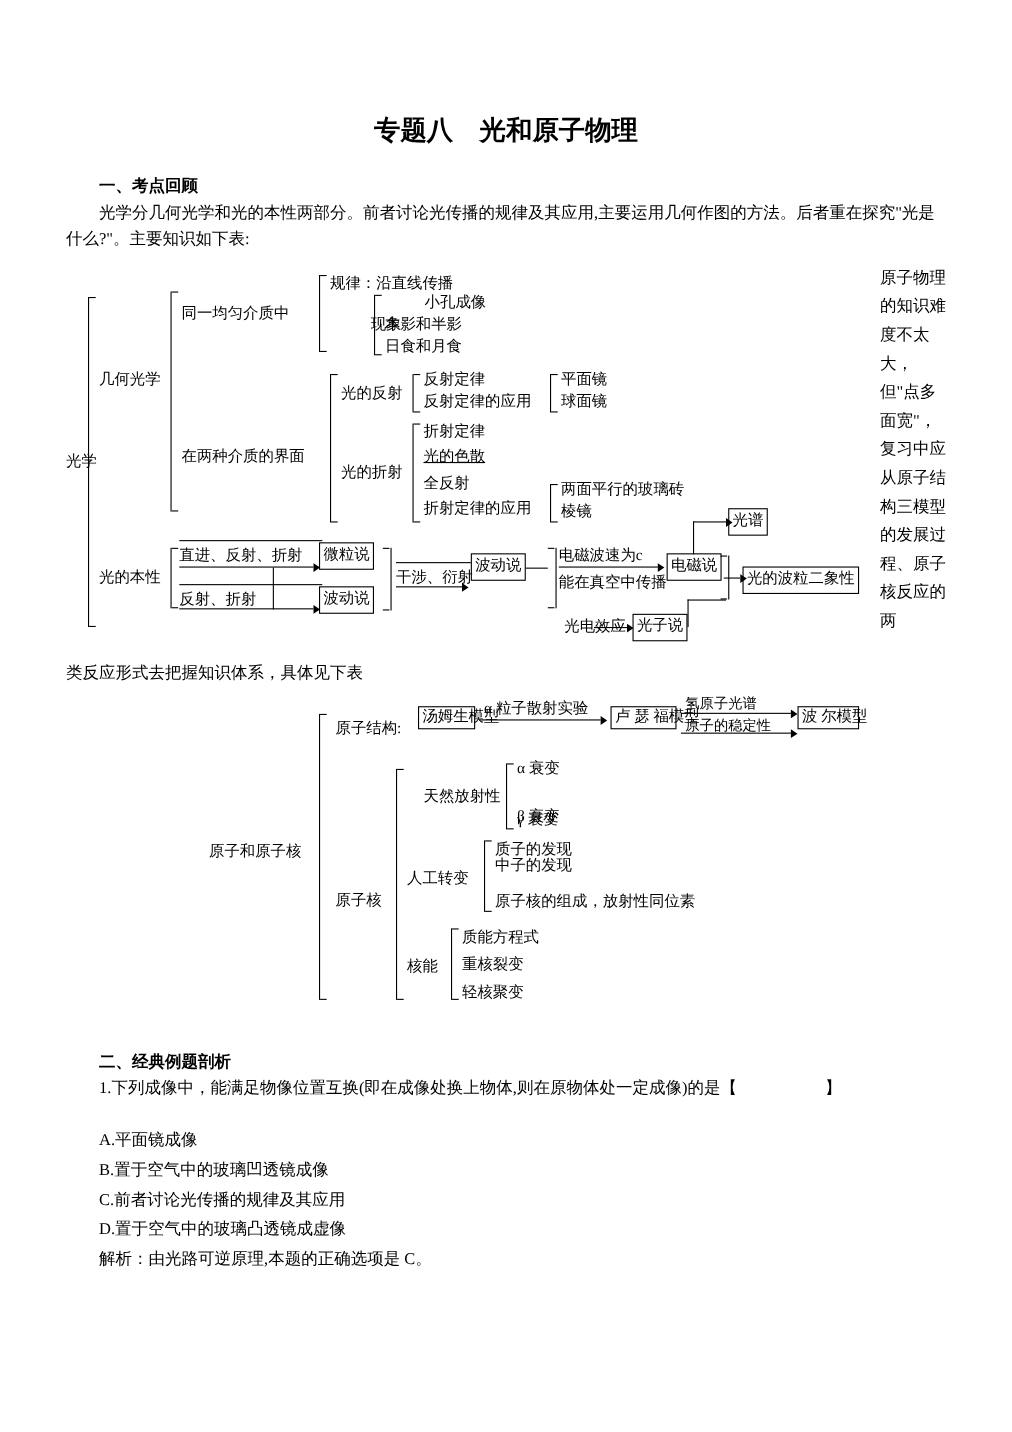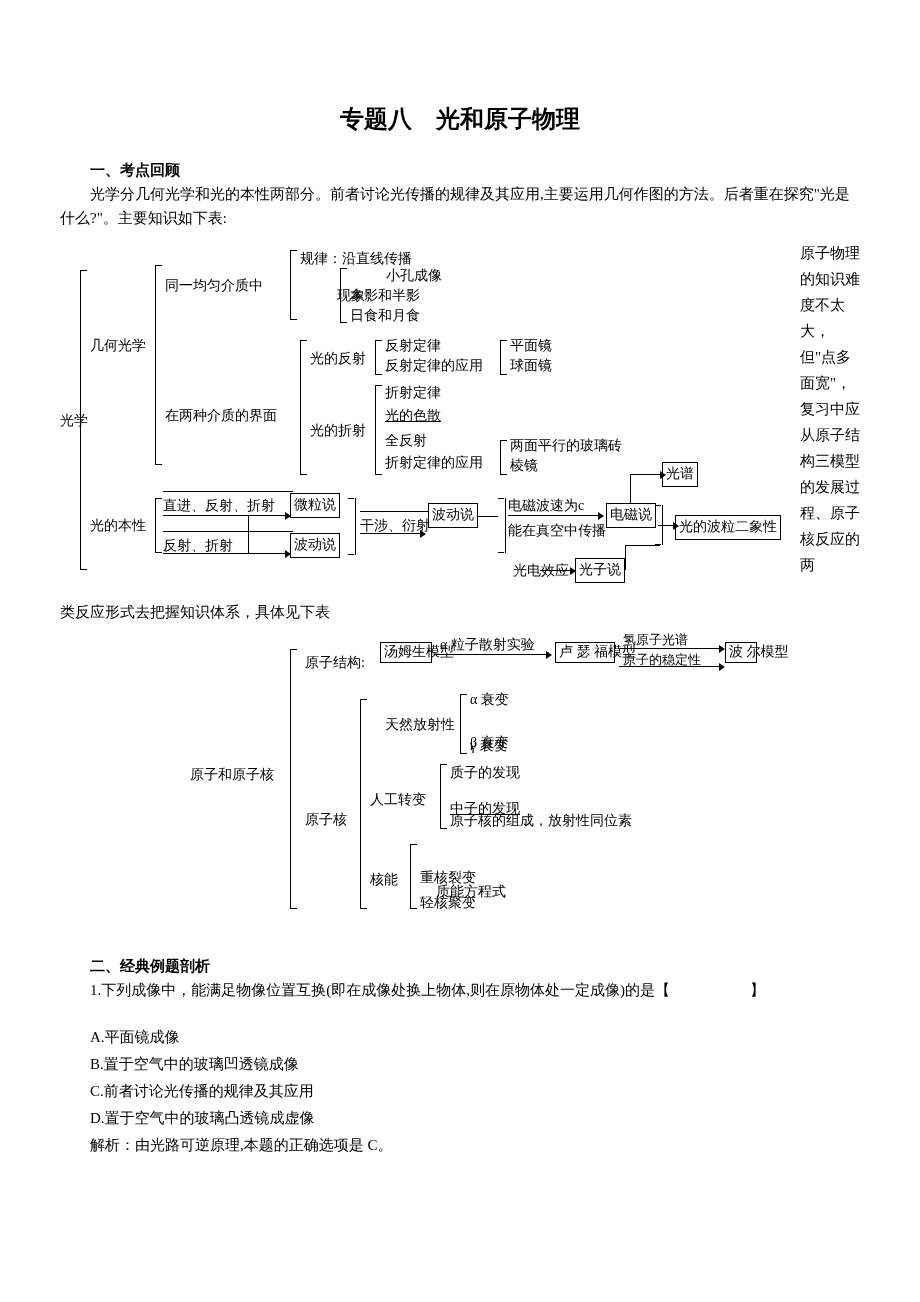--- a/index.html
+++ b/index.html
@@ -119,40 +119,40 @@
 
   <div class="node" style="left:245px; top:18px;">原子结构:</div>
   <div class="node boxed" style="left:320px; top:8px; width:52px; text-align:center; line-height:1.3;">汤姆生模型</div>
   <div class="arrow" style="left:376px; top:20px; width:110px; height:1px; background:#000;"></div>
   <div class="node" style="left:380px; top:0px;">α 粒子散射实验</div>
   <div class="node boxed" style="left:495px; top:8px; width:60px; text-align:center; line-height:1.3;">卢 瑟 福模型</div>
   <div class="arrow" style="left:559px; top:14px; width:100px; height:1px; background:#000;"></div>
   <div class="node" style="left:563px; top:-4px; font-size:13px;">氢原子光谱</div>
   <div class="arrow" style="left:559px; top:32px; width:100px; height:1px; background:#000;"></div>
   <div class="node" style="left:563px; top:16px; font-size:13px;">原子的稳定性</div>
-  <div class="node boxed" style="left:665px; top:8px; width:32px; text-align:center; line-height:1.3;">波 尔模型</div>
+  <div class="node boxed" style="left:665px; top:8px; width:56px; text-align:center; line-height:1.3;">波 尔模型</div>
 
   <div class="node" style="left:245px; top:175px;">原子核</div>
   <div class="brace-v" style="left:300px; top:65px; height:210px;"></div>
 
   <div class="node" style="left:325px; top:80px;">天然放射性</div>
   <div class="brace-v" style="left:400px; top:60px; height:60px;"></div>
   <div class="node" style="left:410px; top:55px;">α 衰变</div>
   <div class="node" style="left:410px; top:78px;margin-top:20px;">β 衰变</div>
   <div class="node" style="left:410px; top:101px;">γ 衰变</div>
 
   <div class="node" style="left:310px; top:155px;">人工转变</div>
   <div class="brace-v" style="left:380px; top:130px; height:65px;"></div>
   <div class="node" style="left:390px; top:128px;">质子的发现</div>
-  <div class="node" style="left:390px; top:164px;text-decoration:underline;">中子的发现</div>
+  <div class="node" style="left:390px; top:143px;">中子的发现</div>
   <div class="node" style="left:390px; top:176px;">原子核的组成，放射性同位素</div>
 
   <div class="node" style="left:310px; top:235px;">核能</div>
   <div class="brace-v" style="left:350px; top:210px; height:65px;"></div>
-  <div class="node" style="left:376px; top:208px;margin-top:39px;">质能方程式</div>
+  <div class="node" style="left:360px; top:208px;">质能方程式</div>
   <div class="node" style="left:360px; top:233px;">重核裂变</div>
   <div class="node" style="left:360px; top:258px;">轻核聚变</div>
 </div>
 
 <div class="sec-head">二、经典例题剖析</div>
 <div class="para">
   <span>1.下列成像中，能满足物像位置互换(即在成像处换上物体,则在原物体处一定成像)的是【</span><span class="wide-space"></span><span>】</span>
 </div>
 <div style="height:14px;"></div>
 <div class="opt">A.平面镜成像</div>

